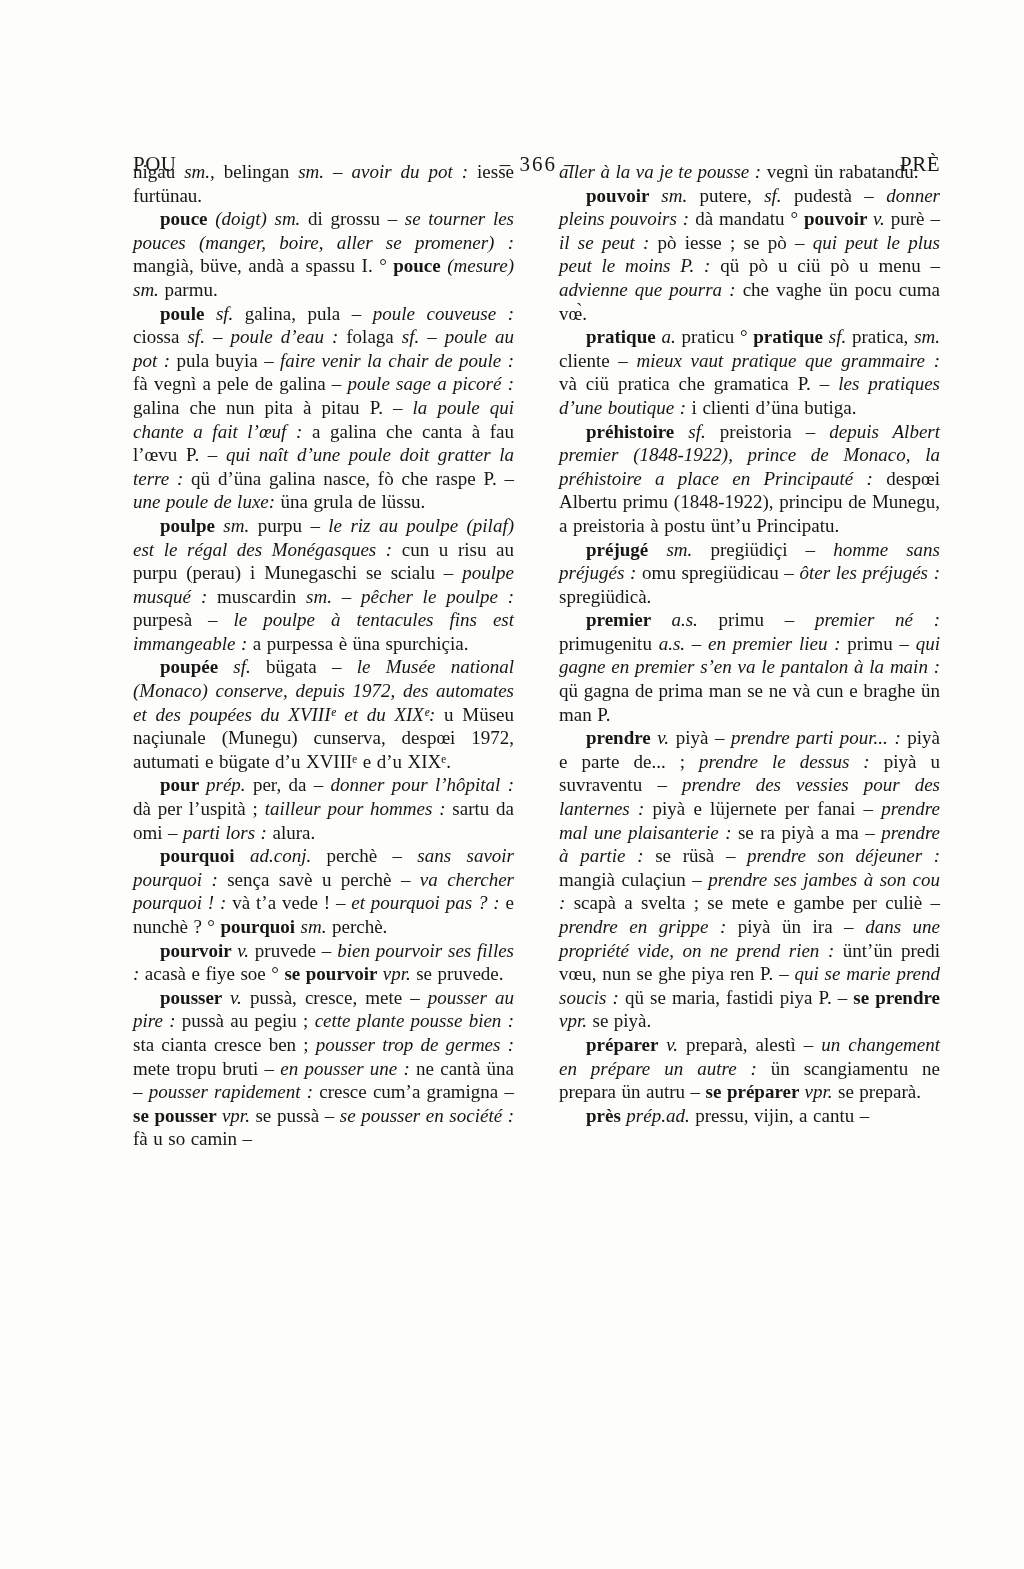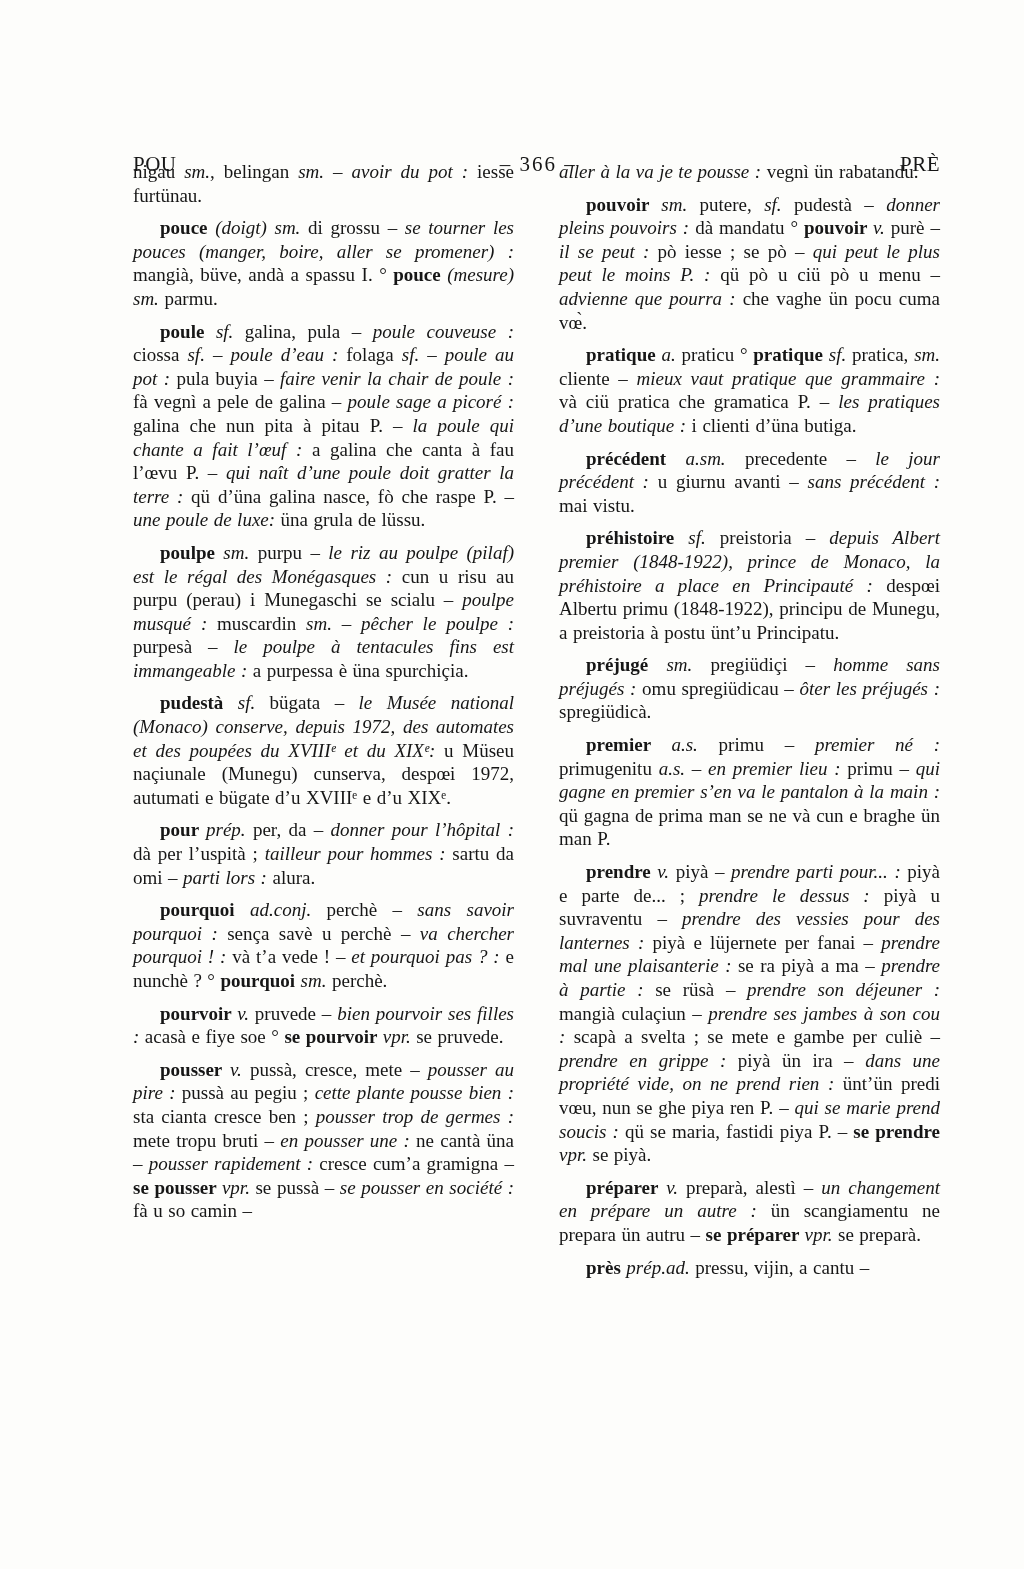--- a/index.html
+++ b/index.html
@@ -29,51 +29,50 @@
   .col { width: 389px; }
   .col p.entry {
     margin: 0;
     font-size: 19px;
     line-height: 23.6px;
     text-align: justify;
     word-spacing: 0.04em;
     hyphens: auto;
     -webkit-hyphens: auto;
   }
-  .col p.entry + p.entry { margin-top: 9px; }
+  .col p.entry + p.entry { }
   .col p.entry.indent { text-indent: 27px; }
   .col span.b { font-weight: bold; }
   .col span.i { font-style: italic; }
 </style>
 </head>
 <body>
 
 <div class="page" style="background: rgb(253, 253, 251);">
   <div class="running-head">
     <span>POU</span>
     <span class="pn">– 366 –</span>
     <span>PRÈ</span>
   </div>
   <div class="columns">
     <div class="col">
         <p class="entry"><span class="r">nigau </span><span class="i">sm.</span><span class="r">, belingan </span><span class="i">sm.</span><span class="r"> – </span><span class="i">avoir du pot :</span><span class="r"> iesse furtünau.</span></p>
         <p class="entry indent"><span class="b">pouce </span><span class="i">(doigt) sm.</span><span class="r"> di grossu – </span><span class="i">se tourner les pouces (manger, boire, aller se promener) :</span><span class="r"> mangià, büve, andà a spassu I. ° </span><span class="b">pouce </span><span class="i">(mesure) sm.</span><span class="r"> parmu.</span></p>
         <p class="entry indent"><span class="b">poule </span><span class="i">sf.</span><span class="r"> galina, pula – </span><span class="i">poule couveuse :</span><span class="r"> ciossa </span><span class="i">sf.</span><span class="r"> – </span><span class="i">poule d’eau :</span><span class="r"> folaga </span><span class="i">sf.</span><span class="r"> – </span><span class="i">poule au pot :</span><span class="r"> pula buyia – </span><span class="i">faire venir la chair de poule :</span><span class="r"> fà vegnì a pele de galina – </span><span class="i">poule sage a picoré :</span><span class="r"> galina che nun pita à pitau P. – </span><span class="i">la poule qui chante a fait l’œuf :</span><span class="r"> a galina che canta à fau l’œvu P. – </span><span class="i">qui naît d’une poule doit gratter la terre :</span><span class="r"> qü d’üna galina nasce, fò che raspe P. – </span><span class="i">une poule de luxe:</span><span class="r"> üna grula de lüssu.</span></p>
         <p class="entry indent"><span class="b">poulpe </span><span class="i">sm.</span><span class="r"> purpu – </span><span class="i">le riz au poulpe (pilaf) est le régal des Monégasques :</span><span class="r"> cun u risu au purpu (perau) i Munegaschi se scialu – </span><span class="i">poulpe musqué :</span><span class="r"> muscardin </span><span class="i">sm.</span><span class="r"> – </span><span class="i">pêcher le poulpe :</span><span class="r"> purpesà – </span><span class="i">le poulpe à tentacules fins est immangeable :</span><span class="r"> a purpessa è üna spurchiçia.</span></p>
-        <p class="entry indent"><span class="b">pudestà </span><span class="i">sf.</span><span class="r"> bügata – </span><span class="i">le Musée national (Monaco) conserve, depuis 1972, des automates et des poupées du XVIIIᵉ et du XIXᵉ:</span><span class="r"> u Müseu naçiunale (Munegu) cunserva, despœi 1972, autumati e bügate d’u XVIIIᵉ e d’u XIXᵉ.</span></p>
+        <p class="entry indent"><span class="b">poupée </span><span class="i">sf.</span><span class="r"> bügata – </span><span class="i">le Musée national (Monaco) conserve, depuis 1972, des automates et des poupées du XVIIIᵉ et du XIXᵉ:</span><span class="r"> u Müseu naçiunale (Munegu) cunserva, despœi 1972, autumati e bügate d’u XVIIIᵉ e d’u XIXᵉ.</span></p>
         <p class="entry indent"><span class="b">pour </span><span class="i">prép.</span><span class="r"> per, da – </span><span class="i">donner pour l’hôpital :</span><span class="r"> dà per l’uspità ; </span><span class="i">tailleur pour hommes :</span><span class="r"> sartu da omi – </span><span class="i">parti lors :</span><span class="r"> alura.</span></p>
         <p class="entry indent"><span class="b">pourquoi </span><span class="i">ad.conj.</span><span class="r"> perchè – </span><span class="i">sans savoir pourquoi :</span><span class="r"> sença savè u perchè – </span><span class="i">va chercher pourquoi ! :</span><span class="r"> và t’a vede ! – </span><span class="i">et pourquoi pas ? :</span><span class="r"> e nunchè ? ° </span><span class="b">pourquoi </span><span class="i">sm.</span><span class="r"> perchè.</span></p>
         <p class="entry indent"><span class="b">pourvoir </span><span class="i">v.</span><span class="r"> pruvede – </span><span class="i">bien pourvoir ses filles :</span><span class="r"> acasà e fiye soe ° </span><span class="b">se pourvoir </span><span class="i">vpr.</span><span class="r"> se pruvede.</span></p>
         <p class="entry indent"><span class="b">pousser </span><span class="i">v.</span><span class="r"> pussà, cresce, mete – </span><span class="i">pousser au pire :</span><span class="r"> pussà au pegiu ; </span><span class="i">cette plante pousse bien :</span><span class="r"> sta cianta cresce ben ; </span><span class="i">pousser trop de germes :</span><span class="r"> mete tropu bruti – </span><span class="i">en pousser une :</span><span class="r"> ne cantà üna – </span><span class="i">pousser rapidement :</span><span class="r"> cresce cum’a gramigna – </span><span class="b">se pousser </span><span class="i">vpr.</span><span class="r"> se pussà – </span><span class="i">se pousser en société :</span><span class="r"> fà u so camin –</span></p>
       </div>
     <div class="col">
         <p class="entry"><span class="i">aller à la va je te pousse :</span><span class="r"> vegnì ün rabatandu.</span></p>
         <p class="entry indent"><span class="b">pouvoir </span><span class="i">sm.</span><span class="r"> putere, </span><span class="i">sf.</span><span class="r"> pudestà – </span><span class="i">donner pleins pouvoirs :</span><span class="r"> dà mandatu ° </span><span class="b">pouvoir </span><span class="i">v.</span><span class="r"> purè – </span><span class="i">il se peut :</span><span class="r"> pò iesse ; se pò – </span><span class="i">qui peut le plus peut le moins P. :</span><span class="r"> qü pò u ciü pò u menu – </span><span class="i">advienne que pourra :</span><span class="r"> che vaghe ün pocu cuma vœ̀.</span></p>
         <p class="entry indent"><span class="b">pratique </span><span class="i">a.</span><span class="r"> praticu ° </span><span class="b">pratique </span><span class="i">sf.</span><span class="r"> pratica, </span><span class="i">sm.</span><span class="r"> cliente – </span><span class="i">mieux vaut pratique que grammaire :</span><span class="r"> và ciü pratica che gramatica P. – </span><span class="i">les pratiques d’une boutique :</span><span class="r"> i clienti d’üna butiga.</span></p>
-        <p class="entry indent"><span class="b">précédent </span><span class="i">a.sm.</span><span class="r"> precedente – </span><span class="i">le jour précédent :</span><span class="r"> u giurnu avanti – </span><span class="i">sans précédent :</span><span class="r"> mai vistu.</span></p>
         <p class="entry indent"><span class="b">préhistoire </span><span class="i">sf.</span><span class="r"> preistoria – </span><span class="i">depuis Albert premier (1848-1922), prince de Monaco, la préhistoire a place en Principauté :</span><span class="r"> despœi Albertu primu (1848-1922), principu de Munegu, a preistoria à postu ünt’u Principatu.</span></p>
         <p class="entry indent"><span class="b">préjugé </span><span class="i">sm.</span><span class="r"> pregiüdiçi – </span><span class="i">homme sans préjugés :</span><span class="r"> omu spregiüdicau – </span><span class="i">ôter les préjugés :</span><span class="r"> spregiüdicà.</span></p>
         <p class="entry indent"><span class="b">premier </span><span class="i">a.s.</span><span class="r"> primu – </span><span class="i">premier né :</span><span class="r"> primugenitu </span><span class="i">a.s.</span><span class="r"> – </span><span class="i">en premier lieu :</span><span class="r"> primu – </span><span class="i">qui gagne en premier s’en va le pantalon à la main :</span><span class="r"> qü gagna de prima man se ne và cun e braghe ün man P.</span></p>
         <p class="entry indent"><span class="b">prendre </span><span class="i">v.</span><span class="r"> piyà – </span><span class="i">prendre parti pour... :</span><span class="r"> piyà e parte de... ; </span><span class="i">prendre le dessus :</span><span class="r"> piyà u suvraventu – </span><span class="i">prendre des vessies pour des lanternes :</span><span class="r"> piyà e lüjernete per fanai – </span><span class="i">prendre mal une plaisanterie :</span><span class="r"> se ra piyà a ma – </span><span class="i">prendre à partie :</span><span class="r"> se rüsà – </span><span class="i">prendre son déjeuner :</span><span class="r"> mangià culaçiun – </span><span class="i">prendre ses jambes à son cou :</span><span class="r"> scapà a svelta ; se mete e gambe per culiè – </span><span class="i">prendre en grippe :</span><span class="r"> piyà ün ira – </span><span class="i">dans une propriété vide, on ne prend rien :</span><span class="r"> ünt’ün predi vœu, nun se ghe piya ren P. – </span><span class="i">qui se marie prend soucis :</span><span class="r"> qü se maria, fastidi piya P. – </span><span class="b">se prendre </span><span class="i">vpr.</span><span class="r"> se piyà.</span></p>
         <p class="entry indent"><span class="b">préparer </span><span class="i">v.</span><span class="r"> preparà, alestì – </span><span class="i">un changement en prépare un autre :</span><span class="r"> ün scangiamentu ne prepara ün autru – </span><span class="b">se préparer </span><span class="i">vpr.</span><span class="r"> se preparà.</span></p>
         <p class="entry indent"><span class="b">près </span><span class="i">prép.ad.</span><span class="r"> pressu, vijin, a cantu –</span></p>
       </div>
   </div>
 </div>
 

